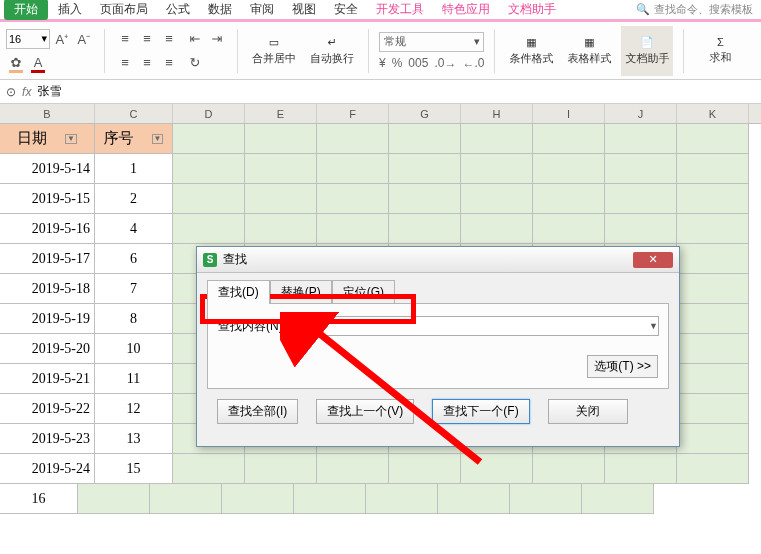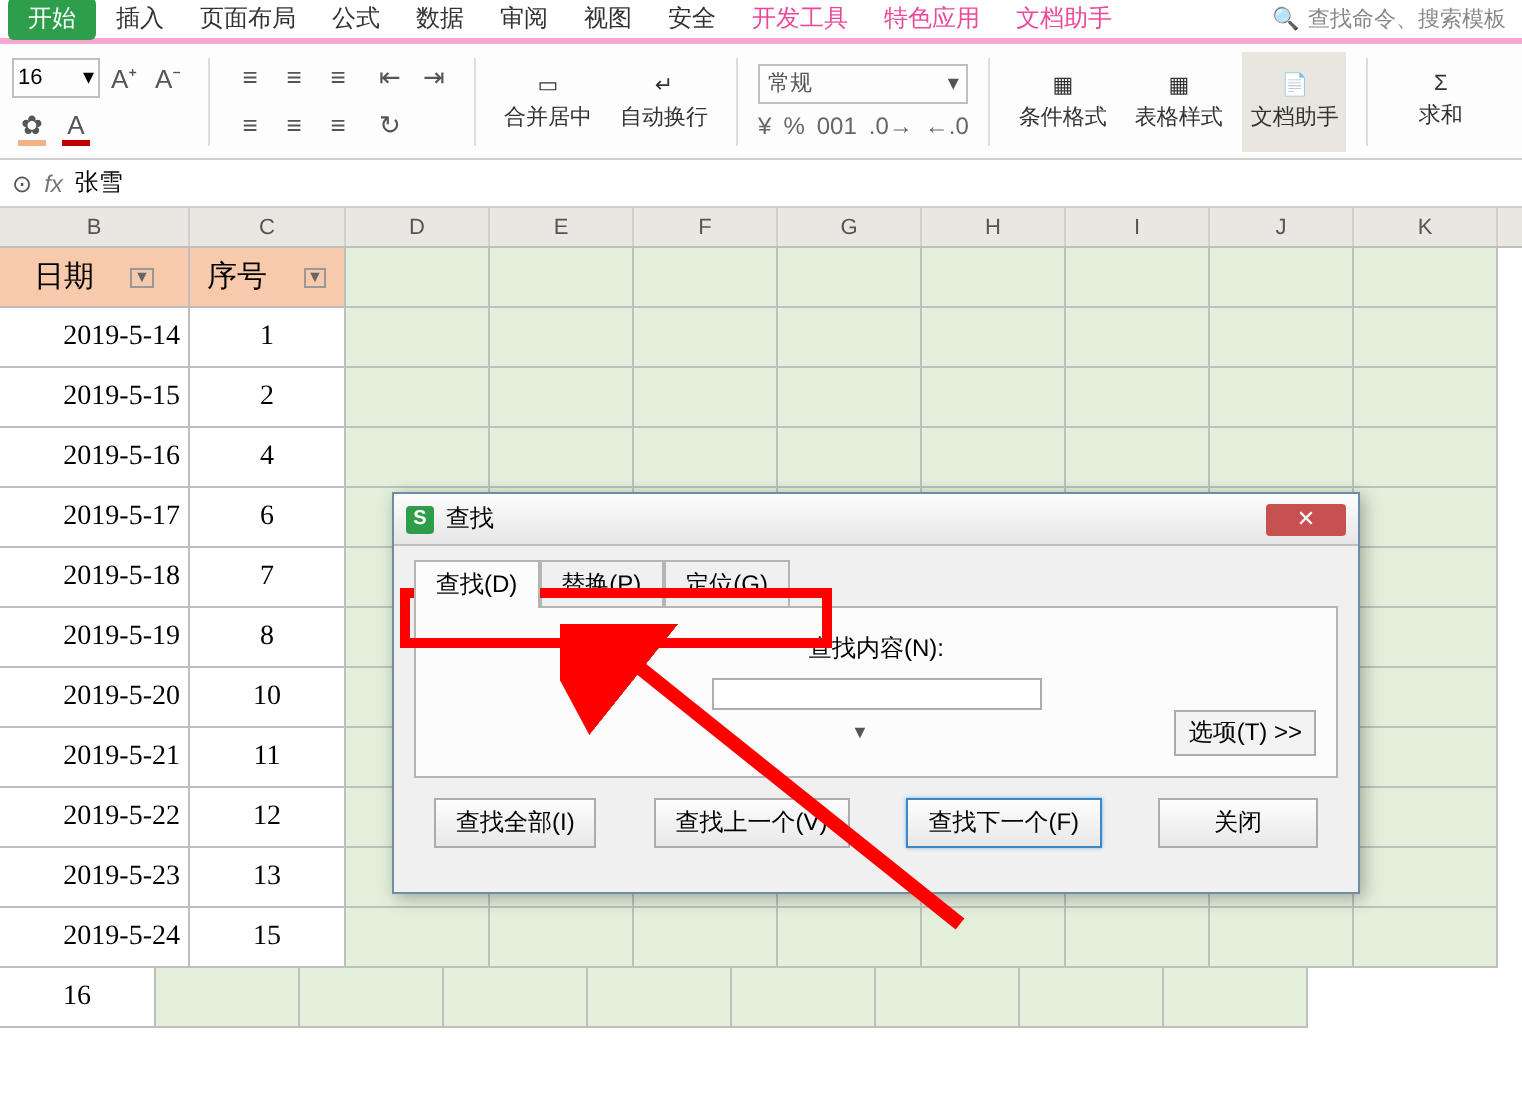--- a/index.html
+++ b/index.html
@@ -47,26 +47,26 @@
 
 .dialog { position: absolute; left: 196px; top: 246px; width: 484px; background: #f0f0f0; border: 1px solid #6f8ea6; box-shadow: 2px 2px 8px rgba(0,0,0,0.3); }
 .dlg-title { background: linear-gradient(#fdfdfd,#e6e6e6); height: 26px; display: flex; align-items: center; padding: 0 6px; font-size: 12px; border-bottom: 1px solid #c0c0c0; }
 .dlg-title-icon { width: 14px; height: 14px; background: #2e9e4b; border-radius: 2px; margin-right: 6px; display:flex; align-items:center; justify-content:center; color:#fff; font-size:10px; font-weight:bold; }
 .dlg-close { margin-left: auto; width: 40px; height: 16px; background: #c75050; border-radius: 2px; display: flex; align-items: center; justify-content: center; color: #fff; font-size: 11px; cursor:pointer; }
 .dlg-body { padding: 6px 10px 10px 10px; }
 .tabstrip { display: flex; gap: 0; margin-bottom: 0; }
 .tab { border: 1px solid #b5b5b5; border-bottom: none; background: #f0f0f0; padding: 3px 10px; font-size: 12px; position: relative; top: 1px; }
 .tab.active { background: #fcfcfc; z-index: 2; }
 .tab-panel { border: 1px solid #b5b5b5; background: #fcfcfc; padding: 12px 10px 10px 10px; min-height: 86px; position: relative; }
-.find-row { display: flex; align-items: center; gap: 6px; flex-direction: column; }
+.find-row { display: flex; align-items: center; gap: 6px; }
 .find-label { font-size: 12px; }
 .find-input { flex: 1; border: 1px solid #abadb3; height: 20px; font-size: 12px; padding: 0 4px; }
 .dd-arr { font-size: 9px; color: #555; margin-left: -16px; }
 .options-btn { position: absolute; right: 10px; bottom: 10px; border: 1px solid #acacac; background: #f3f3f3; padding: 2px 6px; font-size: 12px; }
-.dlg-buttons { display: flex; justify-content: space-between; gap: 18px; padding: 10px 10px 12px 10px; }
+.dlg-buttons { display: flex; justify-content: flex-start; gap: 18px; padding: 10px 10px 12px 10px; }
 .dlg-btn { border: 1px solid #acacac; background: linear-gradient(#fdfdfd,#e8e8e8); padding: 3px 10px; font-size: 12px; min-width: 80px; }
 .dlg-btn.primary { border: 1px solid #3d87c7; box-shadow: 0 0 2px #7bb6e8; }
 
 
 .red-box { position: absolute; border: 5px solid #ff0000; pointer-events: none; }
 .arrow-svg { position: absolute; pointer-events: none; }
 </style>
 </head>
 <body>
 
@@ -136,21 +136,21 @@
   </div>
   <div class="sep"></div>
   <div class="rib-group">
     <div class="combo">
         <span>常规</span>
         <span>▾</span>
       </div>
     <div class="mini-icons">
       <span>¥</span>
       <span>%</span>
-      <span>001</span>
+      <span>005</span>
       <span>.0→</span>
       <span>←.0</span>
     </div>
   </div>
   <div class="sep"></div>
   <div class="big-btn">
     <span>▦</span>
     <span>条件格式</span>
   </div>
   <div class="big-btn">

